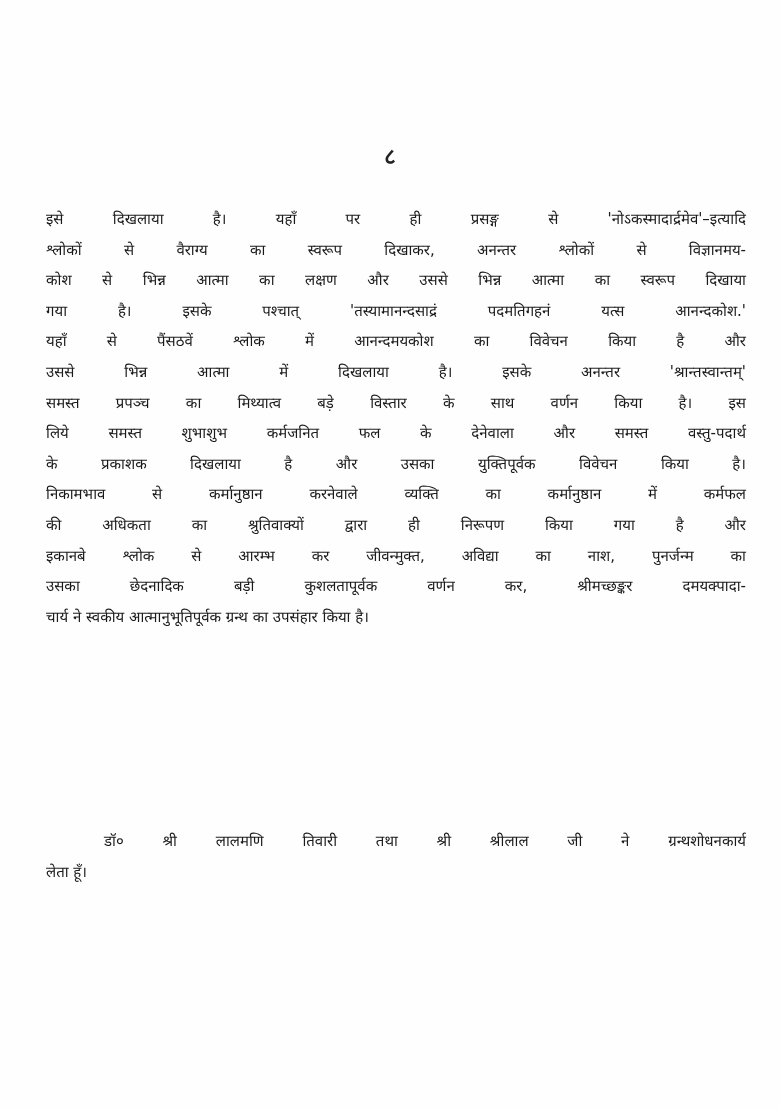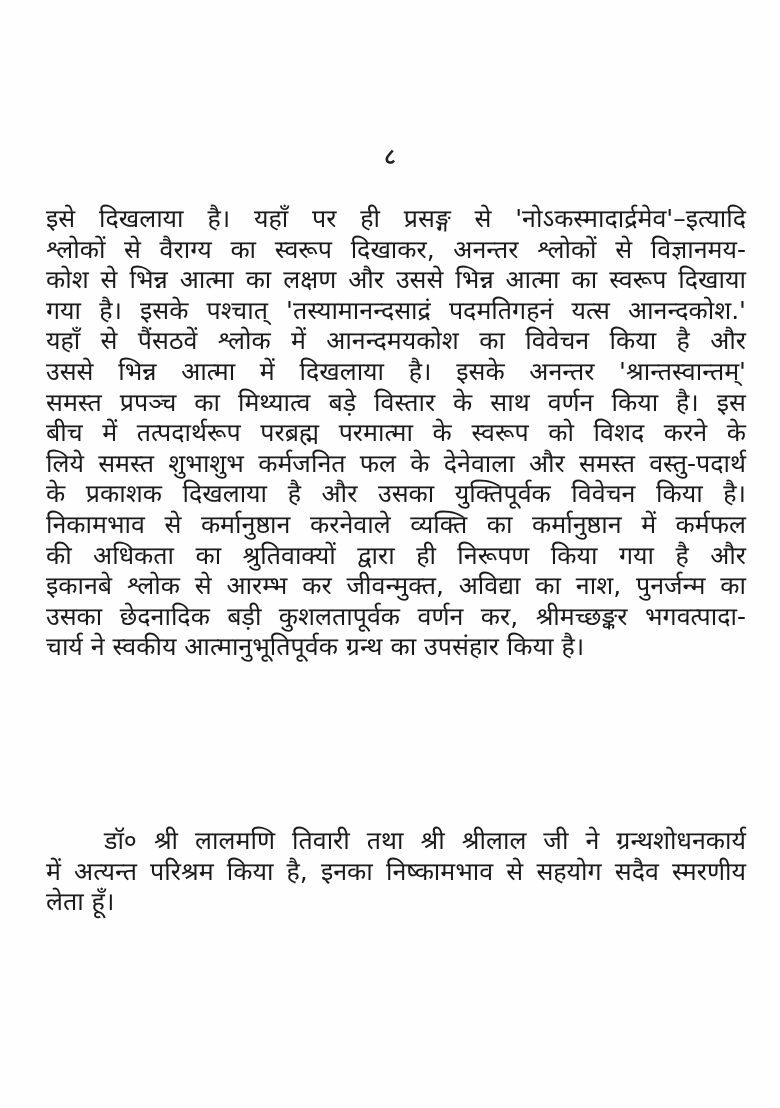--- a/index.html
+++ b/index.html
@@ -34,21 +34,21 @@
     }
     .body-text {
       position: absolute;
       left: 46px;
       top: 204px;
       width: 700px;
     }
     .line {
       display: block;
       white-space: nowrap;
-      font-size: 25px;
+      font-size: 15px;
       line-height: 30.6px;
       height: 30.6px;
       text-align-last: justify;
       text-align: justify;
       letter-spacing: 0px;
     }
     .line.last {
       text-align-last: left;
     }
     .para2 {
@@ -66,28 +66,26 @@
   <div class="page-number">८</div>
 
   <div class="body-text">
     <span class="line">इसे दिखलाया है। यहाँ पर ही प्रसङ्ग से 'नोऽकस्मादार्द्रमेव'–इत्यादि</span>
     <span class="line">श्लोकों से वैराग्य का स्वरूप दिखाकर, अनन्तर श्लोकों से विज्ञानमय-</span>
     <span class="line">कोश से भिन्न आत्मा का लक्षण और उससे भिन्न आत्मा का स्वरूप दिखाया</span>
     <span class="line">गया है। इसके पश्चात् 'तस्यामानन्दसाद्रं पदमतिगहनं यत्स आनन्दकोश.'</span>
     <span class="line">यहाँ से पैंसठवें श्लोक में आनन्दमयकोश का विवेचन किया है और</span>
     <span class="line">उससे भिन्न आत्मा में दिखलाया है। इसके अनन्तर 'श्रान्तस्वान्तम्'</span>
     <span class="line">समस्त प्रपञ्च का मिथ्यात्व बड़े विस्तार के साथ वर्णन किया है। इस</span>
-    <span class="line">बीच में तत्पदार्थरूप परब्रह्म परमात्मा के स्वरूप को विशद करने के</span>
     <span class="line">लिये समस्त शुभाशुभ कर्मजनित फल के देनेवाला और समस्त वस्तु-पदार्थ</span>
     <span class="line">के प्रकाशक दिखलाया है और उसका युक्तिपूर्वक विवेचन किया है।</span>
     <span class="line">निकामभाव से कर्मानुष्ठान करनेवाले व्यक्ति का कर्मानुष्ठान में कर्मफल</span>
     <span class="line">की अधिकता का श्रुतिवाक्यों द्वारा ही निरूपण किया गया है और</span>
     <span class="line">इकानबे श्लोक से आरम्भ कर जीवन्मुक्त, अविद्या का नाश, पुनर्जन्म का</span>
-    <span class="line">उसका छेदनादिक बड़ी कुशलतापूर्वक वर्णन कर, श्रीमच्छङ्कर भगवत्पादा-</span>
+    <span class="line">उसका छेदनादिक बड़ी कुशलतापूर्वक वर्णन कर, श्रीमच्छङ्कर दमयक्पादा-</span>
     <span class="line last">चार्य ने स्वकीय आत्मानुभूतिपूर्वक ग्रन्थ का उपसंहार किया है।</span>
   </div>
 
   <div class="para2">
     <span class="line indent">डॉ० श्री लालमणि तिवारी तथा श्री श्रीलाल जी ने ग्रन्थशोधनकार्य</span>
-    <span class="line">में अत्यन्त परिश्रम किया है, इनका निष्कामभाव से सहयोग सदैव स्मरणीय</span>
     <span class="line last">लेता हूँ।</span>
   </div>
 </div>
 
 </body></html>

